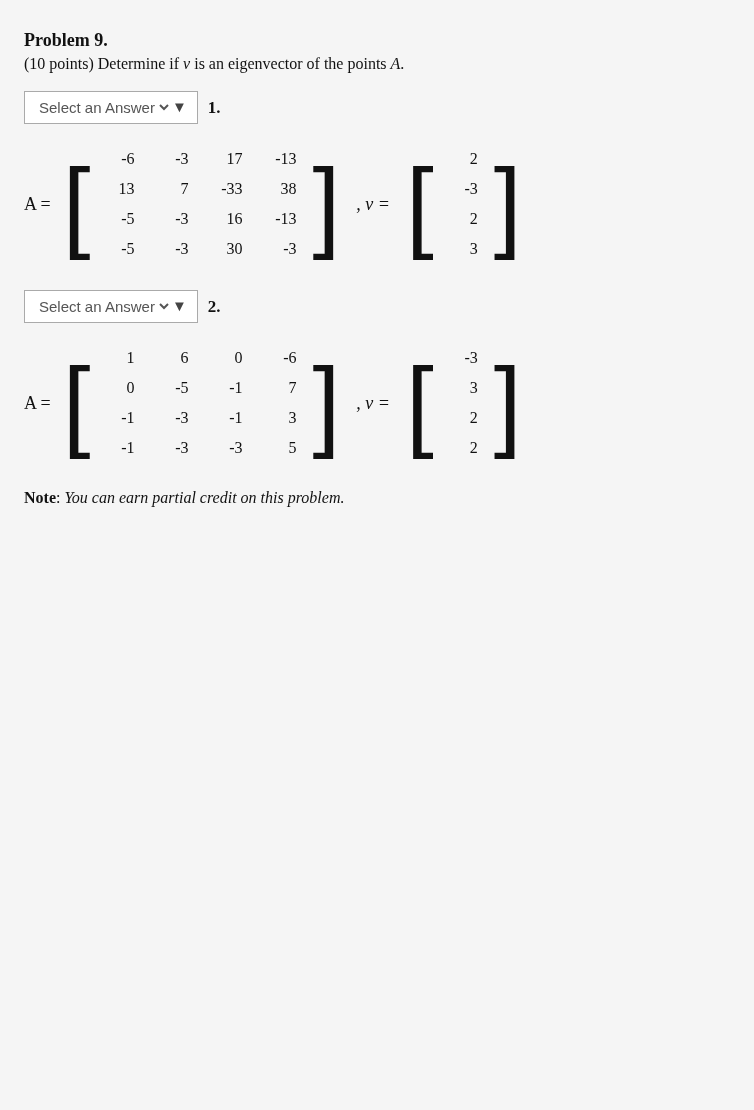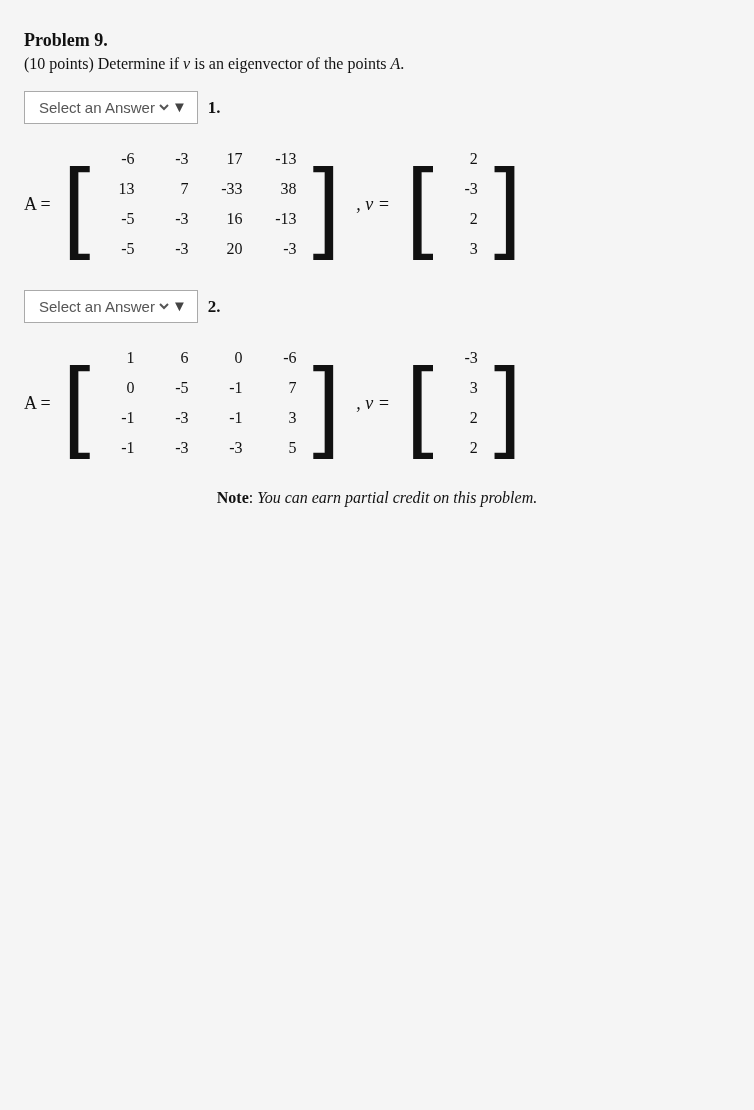--- a/index.html
+++ b/index.html
@@ -107,21 +107,20 @@
 
     .comma-v {
       font-size: 18px;
       margin: 0 16px;
       font-style: italic;
     }
 
     .note-section {
       margin-top: 24px;
       font-size: 16px;
-      text-align: center;
     }
 
     .note-section .note-bold {
       font-weight: bold;
     }
 
     .cell {
       text-align: right;
       min-width: 28px;
     }
@@ -158,21 +157,21 @@
         <div class="cell">13</div>
         <div class="cell">7</div>
         <div class="cell">-33</div>
         <div class="cell">38</div>
         <div class="cell">-5</div>
         <div class="cell">-3</div>
         <div class="cell">16</div>
         <div class="cell">-13</div>
         <div class="cell">-5</div>
         <div class="cell">-3</div>
-        <div class="cell">20</div>
+        <div class="cell">30</div>
         <div class="cell">-3</div>
       </div>
     <span class="bracket-right">]</span>
   </div>
 
   <span class="comma-v">, v =</span>
 
   <div class="matrix-wrapper">
     <span class="bracket-left">[</span>
     <div class="matrix-content cols1" id="v1-grid">

